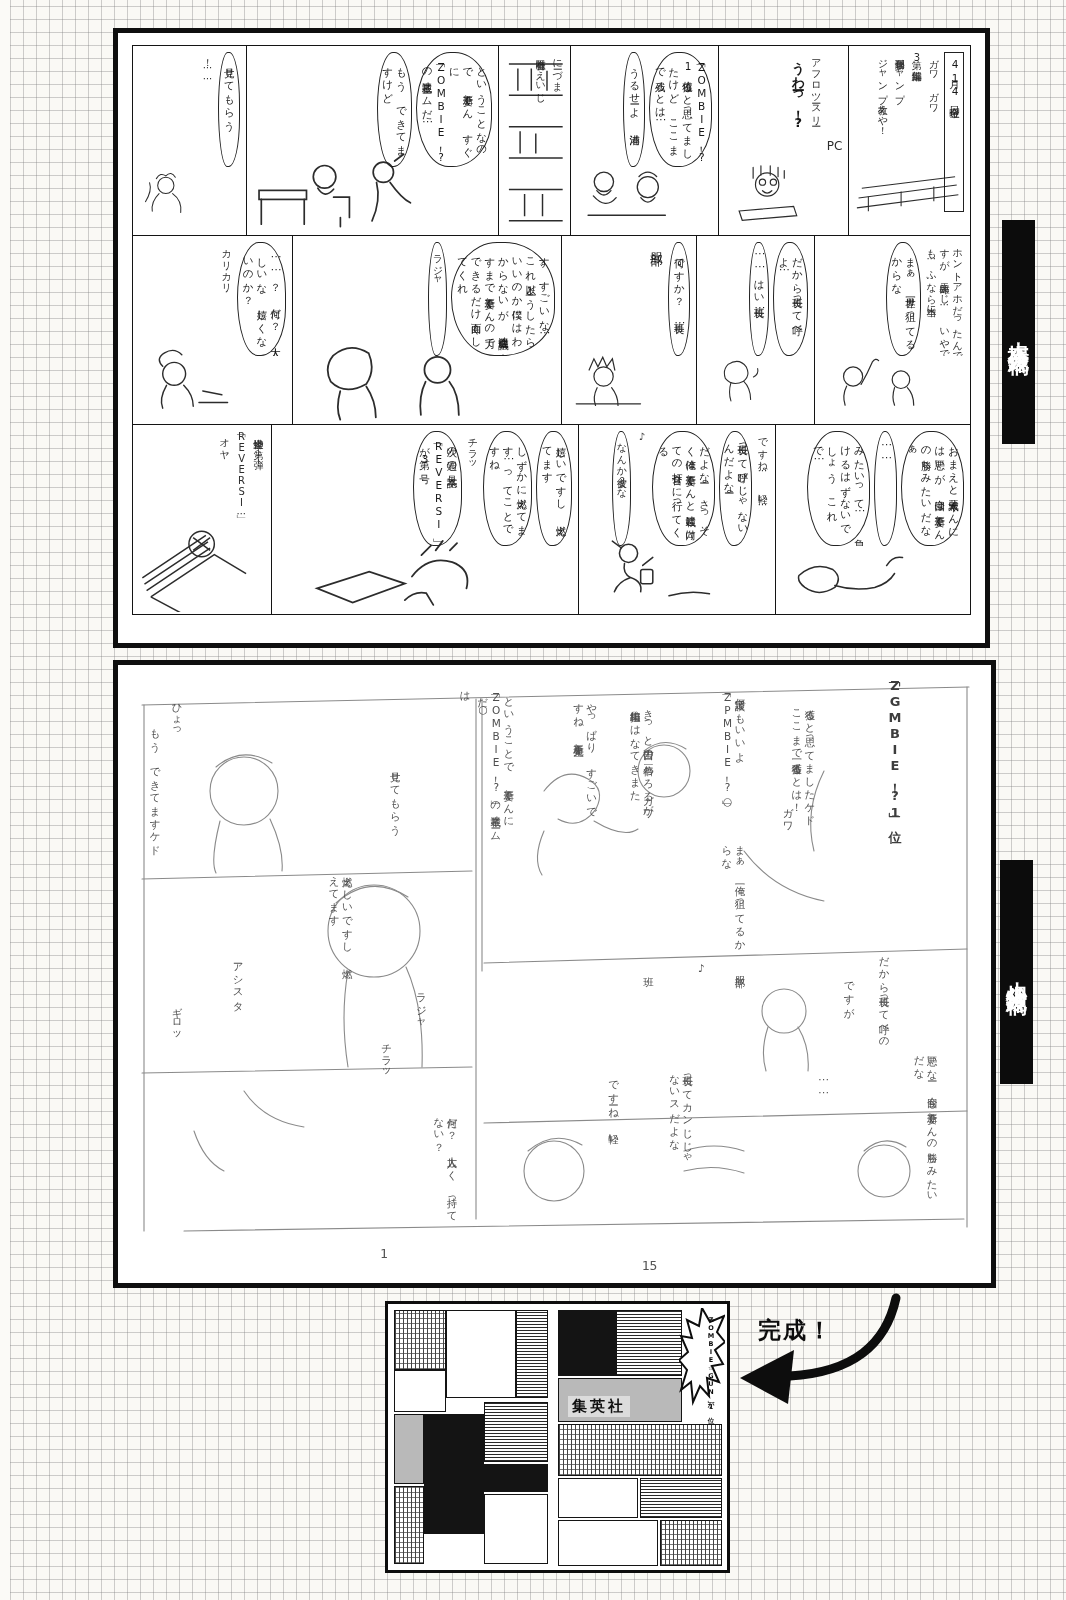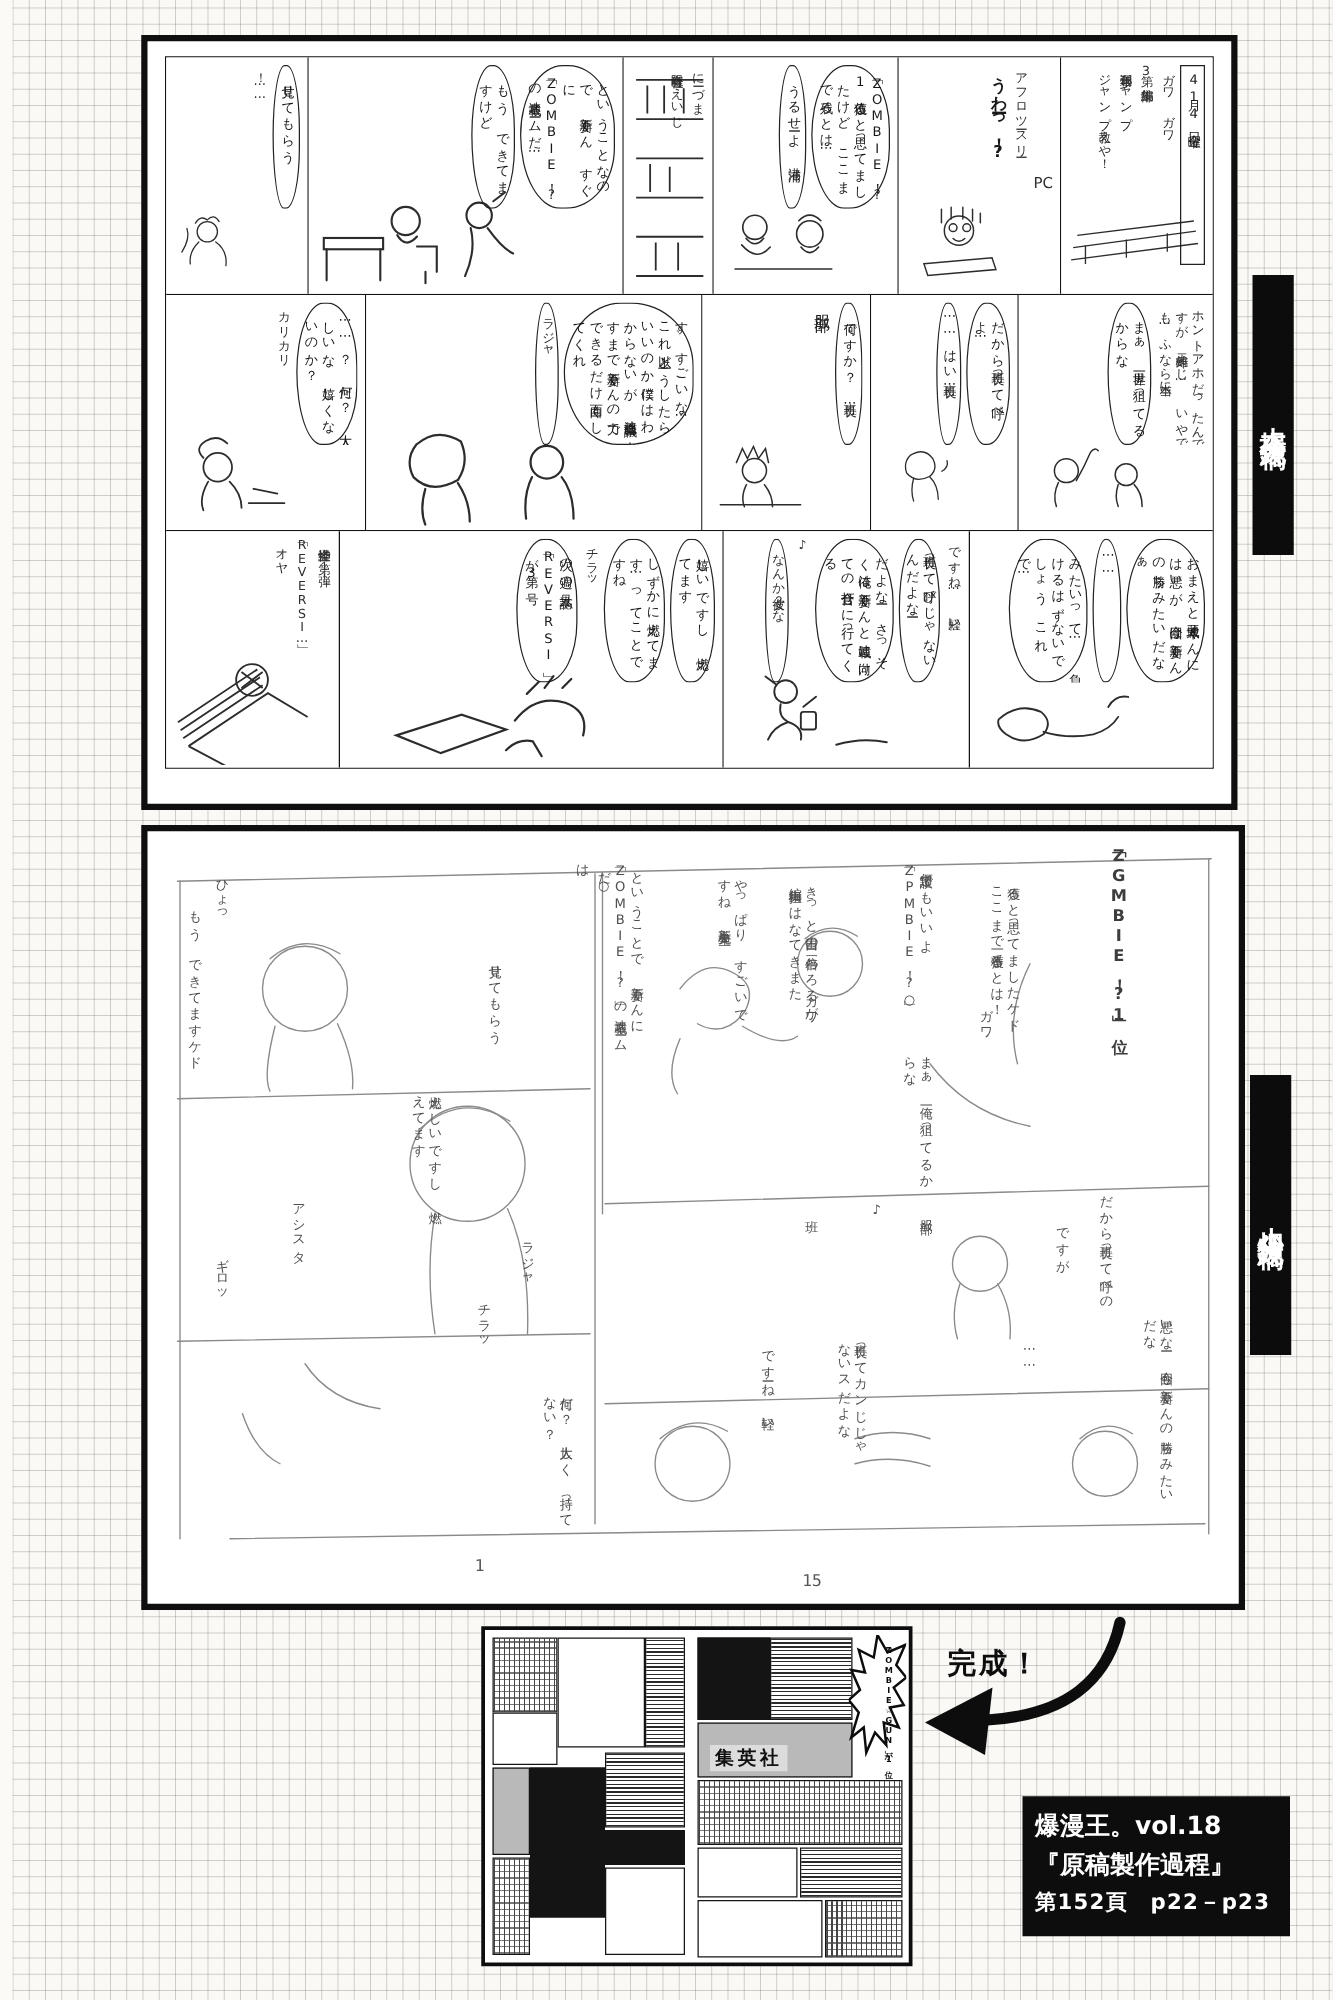--- a/index.html
+++ b/index.html
@@ -422,18 +422,13 @@
     </svg>
     <div id="burst-text">「ZOMBIE☆GUN」が1位</div>
   </div>
 
   <div id="kansei">完成！</div>
   <svg id="arrow" viewBox="0 0 175 112">
     <path d="M168 6 C158 52 126 80 62 84" fill="none" stroke="#0d0d0d" stroke-width="9" stroke-linecap="round"></path>
     <polygon points="12,86 66,58 60,112" fill="#0d0d0d"></polygon>
   </svg>
 
-  <div id="caption">
-    <div class="c1">爆漫王。vol.18</div>
-    <div class="c2">『原稿製作過程』</div>
-    <div class="c3">第152頁　p22－p23</div>
-  </div>
 </div>
 
 </body></html>

